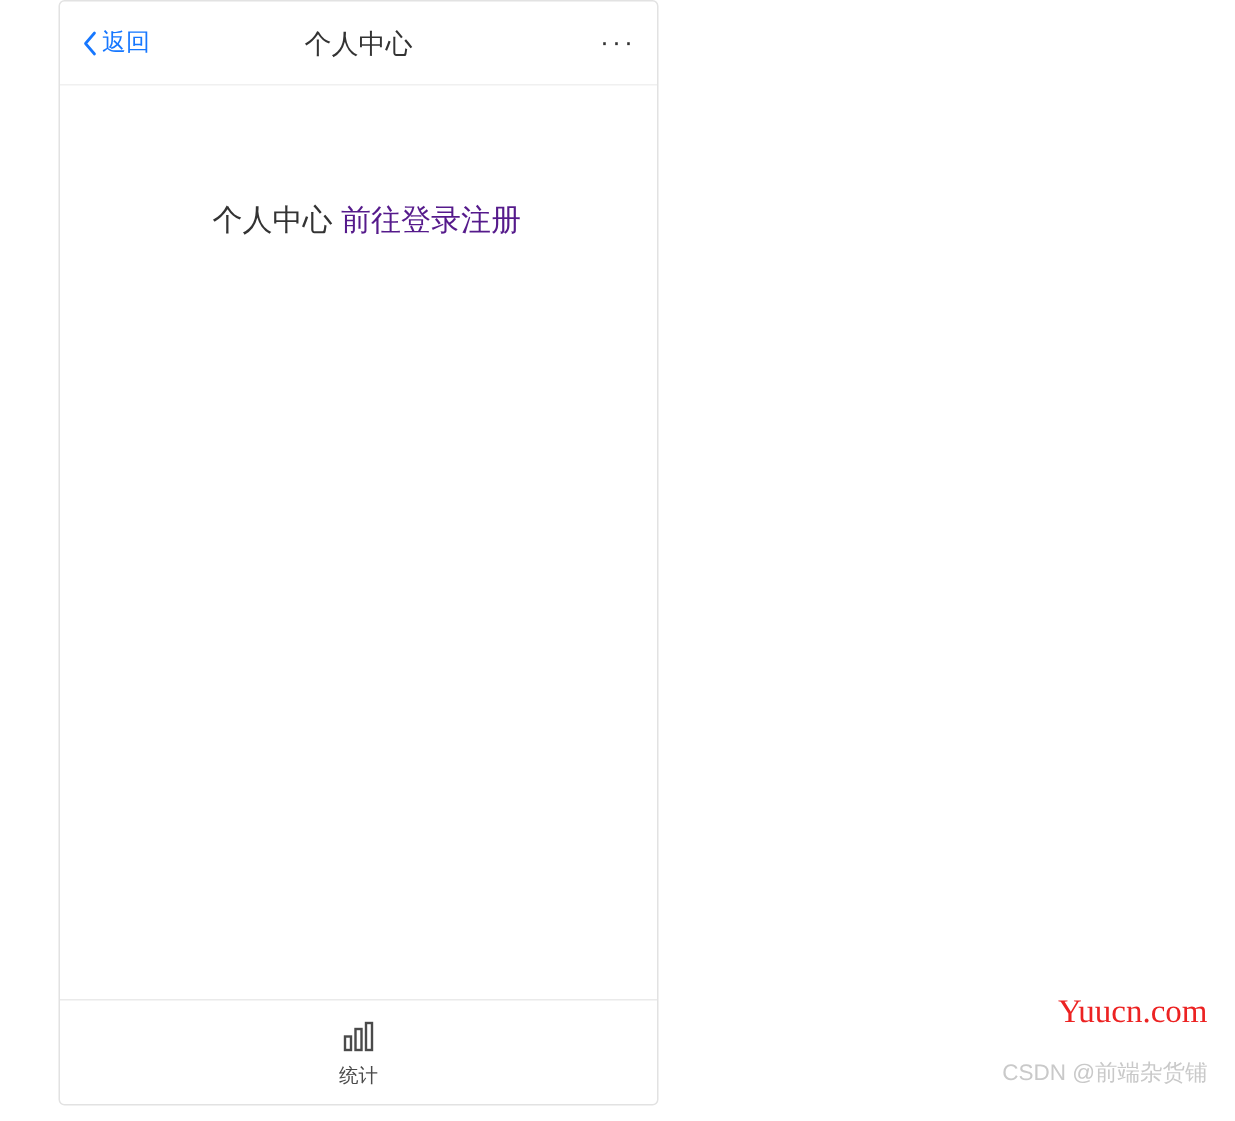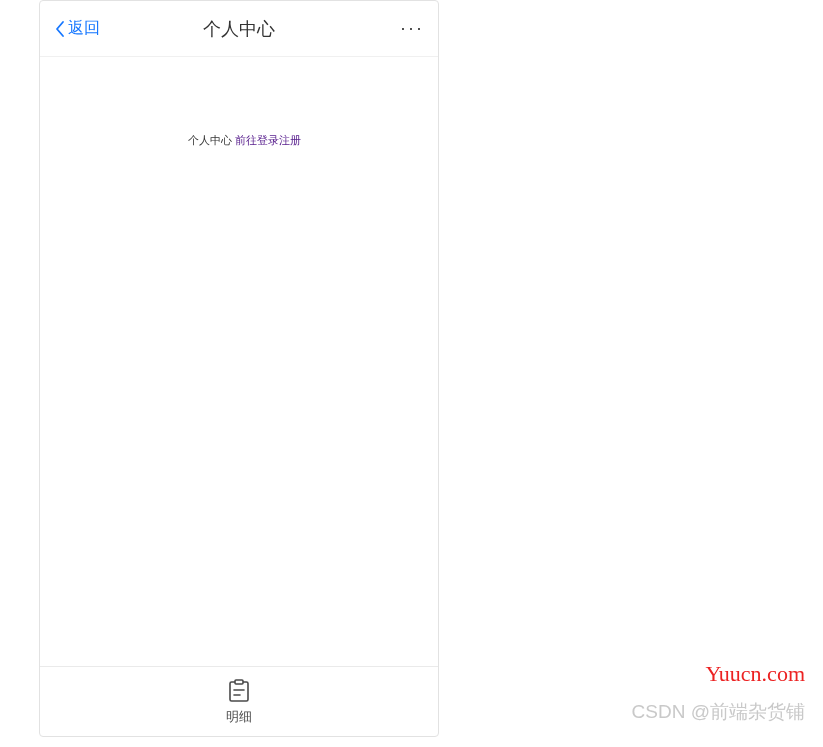--- a/index.html
+++ b/index.html
@@ -55,21 +55,21 @@
     letter-spacing: 2px;
     cursor: pointer;
   }
   .content {
     flex: 1;
     display: flex;
     justify-content: center;
   }
   .center-text {
     margin-top: 76px;
-    font-size: 11px;
+    font-size: 20px;
     margin-left: 11px;
   }
   .center-text .label { color: #333; }
   .center-text .link { color: #551a8b; cursor: pointer; }
   .tab-bar {
     height: 70px;
     border-top: 1px solid #eaeaea;
     display: flex;
   }
   .tab-item {
@@ -91,21 +91,21 @@
     bottom: 60px;
     color: #ec2222;
     font-size: 22px;
     font-family: "Times New Roman", serif;
   }
   .watermark-2 {
     position: absolute;
     right: 18px;
     bottom: 22px;
     color: #c9c9c9;
-    font-size: 19px;
+    font-size: 15px;
   }
 </style>
 </head>
 <body>
 
 <div class="phone-frame">
 
   <div class="nav-bar">
     <div class="back-btn">
       <span>
@@ -122,26 +122,25 @@
   <div class="content">
     <div class="center-text">
       <span class="label">个人中心 </span><span class="link">前往登录注册</span>
     </div>
   </div>
 
   <div class="tab-bar">
     <div class="tab-item">
       <span>
         <svg width="26" height="26" viewBox="0 0 26 26" fill="none">
-          <rect x="4" y="4" width="18" height="19" rx="1.5" stroke="#4a4a4a" stroke-width="1.6"></rect>
-          <rect x="9" y="2" width="8" height="4" rx="1" stroke="#4a4a4a" stroke-width="1.6" fill="#fff"></rect>
-          <line x1="8" y1="12" x2="18" y2="12" stroke="#4a4a4a" stroke-width="1.6" stroke-linecap="round"></line>
-          <line x1="8" y1="17" x2="14" y2="17" stroke="#4a4a4a" stroke-width="1.6" stroke-linecap="round"></line>
+          <rect x="4" y="13" width="4" height="9" stroke="#4a4a4a" stroke-width="1.6"></rect>
+          <rect x="11" y="8" width="4" height="14" stroke="#4a4a4a" stroke-width="1.6"></rect>
+          <rect x="18" y="4" width="4" height="18" stroke="#4a4a4a" stroke-width="1.6"></rect>
         </svg>
       </span>
-      <span>明细</span>
+      <span>统计</span>
     </div>
   </div>
 
 </div>
 
 <div class="watermark-1">Yuucn.com</div>
 <div class="watermark-2">CSDN @前端杂货铺</div>
 
 </body></html>

